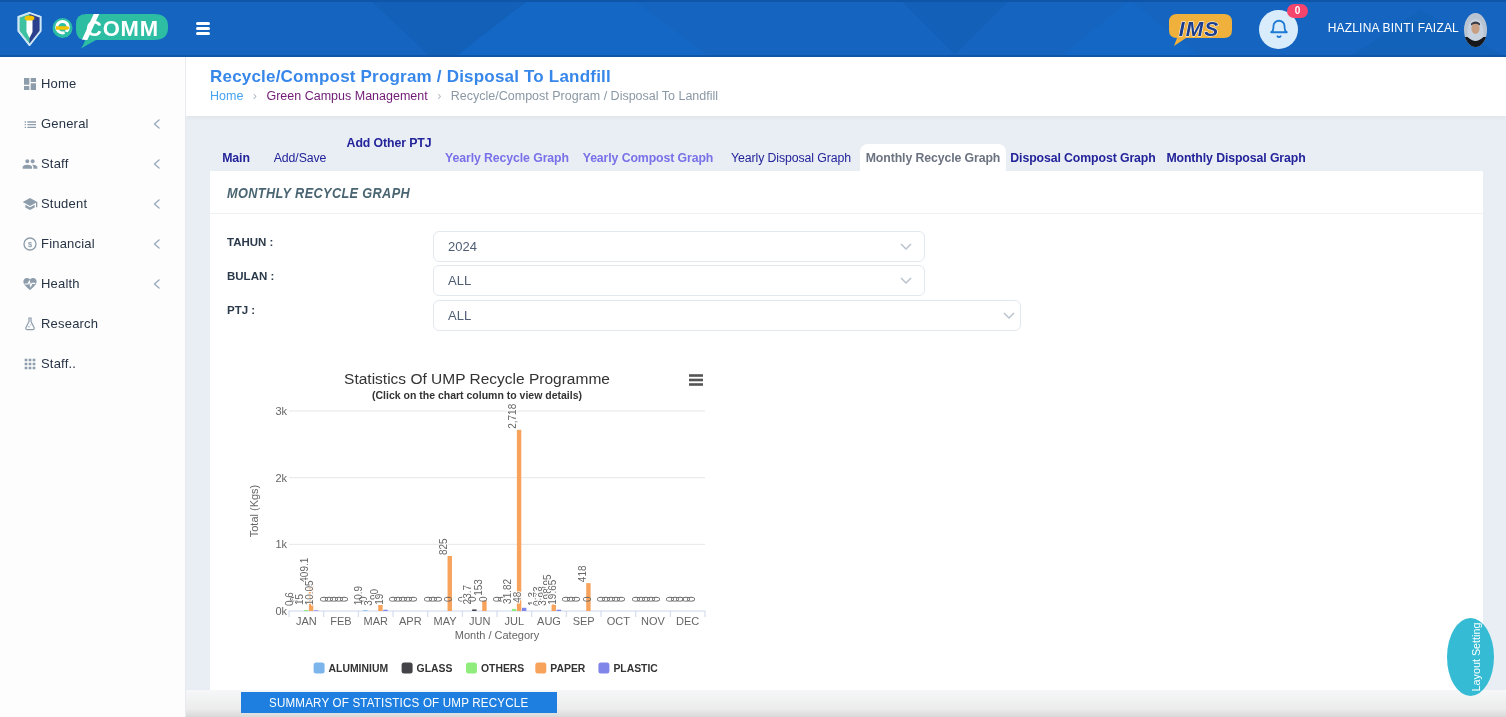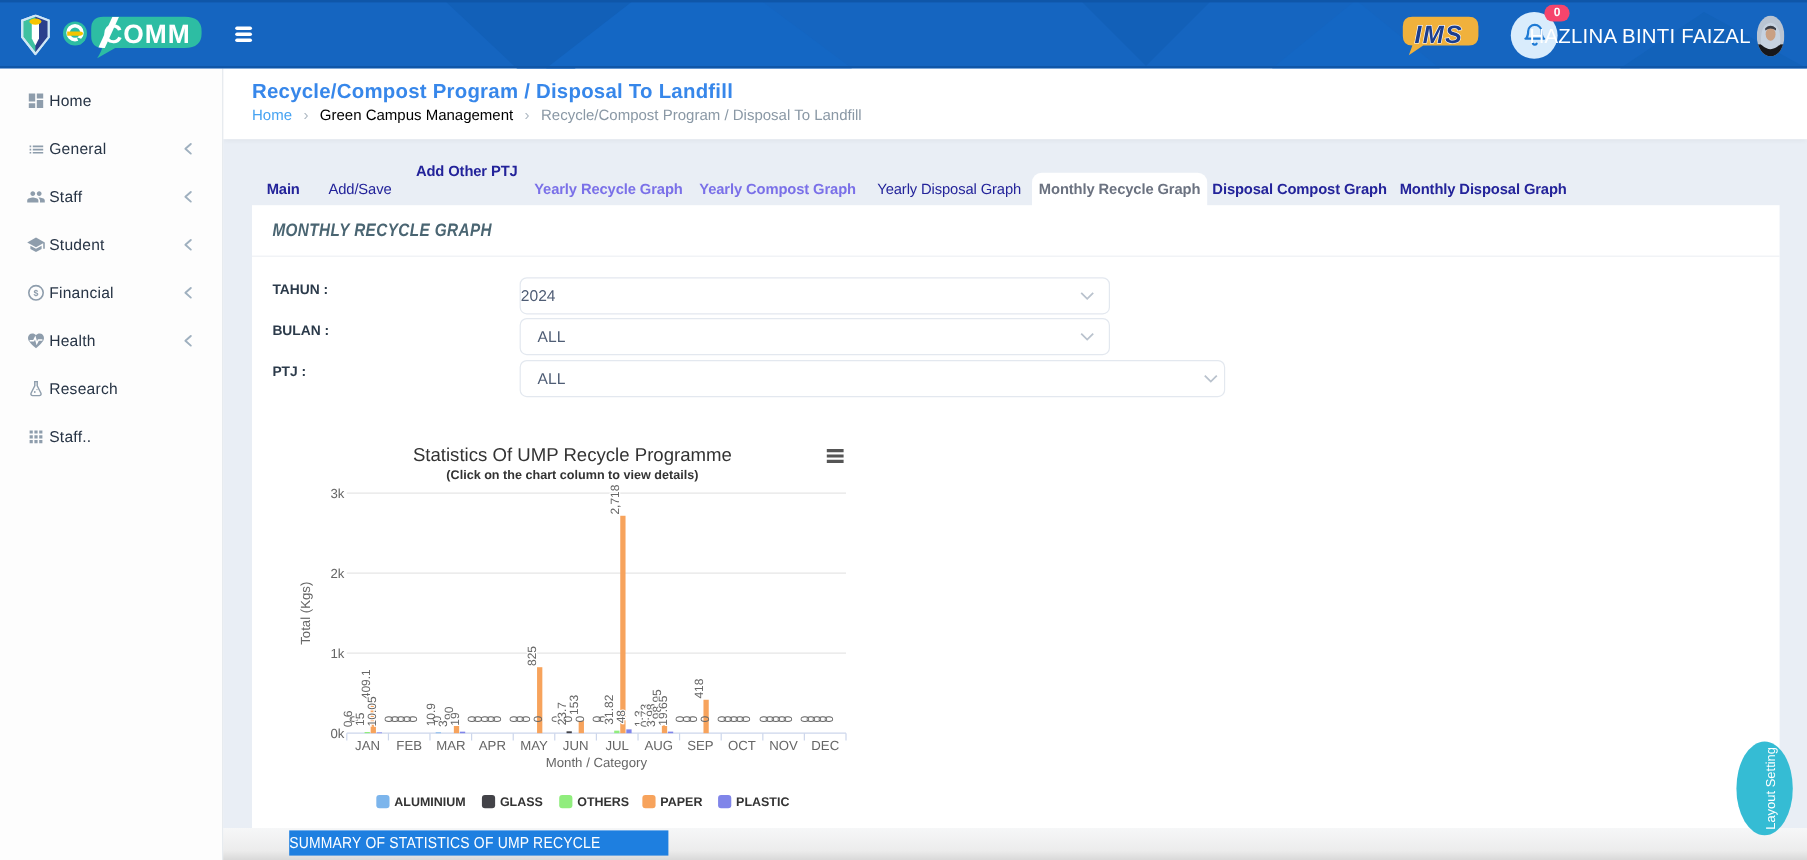--- a/index.html
+++ b/index.html
@@ -55,21 +55,21 @@
     </svg></div>
 <div style="position:absolute;left:41px;top:316px;font-size:13px;color:#273445;letter-spacing:.2px">Research</div>
 <div style="position:absolute;left:22px;top:356px;width:16px;height:16px"><svg width="16" height="16" viewBox="0 0 24 24">
       <path fill="#8e9dac" d="M4 8h4V4H4v4zm6 12h4v-4h-4v4zm-6 0h4v-4H4v4zm0-6h4v-4H4v4zm6 0h4v-4h-4v4zm6-10v4h4V4h-4zm-6 4h4V4h-4v4zm6 6h4v-4h-4v4zm0 6h4v-4h-4v4z"></path>
     </svg></div>
 <div style="position:absolute;left:41px;top:356px;font-size:13px;color:#273445;letter-spacing:.2px">Staff..</div>
 <div style="position:absolute;left:210px;top:67px;font-size:17px;font-weight:600;color:#3787ea;letter-spacing:.2px">Recycle/Compost Program / Disposal To Landfill</div>
 <div style="position:absolute;left:210px;top:89px;font-size:12.5px;color:#37474f">
   <span style="color:#46a3f2">Home</span>
   <span style="color:#b0bac4;padding:0 6px">›</span>
-  <span style="color:#000000">Green Campus Management</span>
+  <span style="color:#701a75">Green Campus Management</span>
   <span style="color:#b0bac4;padding:0 6px">›</span>
   <span style="color:#8a98a5">Recycle/Compost Program / Disposal To Landfill</span>
 </div>
 <div style="position:absolute;left:860px;top:144px;width:146px;height:28px;background:#fff;border-radius:8px 8px 0 0"></div>
 <div style="position:absolute;left:236px;top:151px;transform:translateX(-50%);font-size:12.3px;font-weight:bold;color:#23239a;white-space:nowrap;letter-spacing:-0.1px">Main</div>
 <div style="position:absolute;left:300px;top:151px;transform:translateX(-50%);font-size:12.3px;font-weight:normal;color:#23239a;white-space:nowrap;letter-spacing:-0.1px">Add/Save</div>
 <div style="position:absolute;left:389px;top:136px;transform:translateX(-50%);font-size:12.3px;font-weight:bold;color:#23239a;white-space:nowrap;letter-spacing:-0.1px">Add Other PTJ</div>
 <div style="position:absolute;left:507px;top:151px;transform:translateX(-50%);font-size:12.3px;font-weight:bold;color:#7a70e8;white-space:nowrap;letter-spacing:-0.1px">Yearly Recycle Graph</div>
 <div style="position:absolute;left:648px;top:151px;transform:translateX(-50%);font-size:12.3px;font-weight:bold;color:#7a70e8;white-space:nowrap;letter-spacing:-0.1px">Yearly Compost Graph</div>
 <div style="position:absolute;left:791px;top:151px;transform:translateX(-50%);font-size:12.3px;font-weight:normal;color:#23239a;white-space:nowrap;letter-spacing:-0.1px">Yearly Disposal Graph</div>
@@ -77,21 +77,21 @@
 <div style="position:absolute;left:1083px;top:151px;transform:translateX(-50%);font-size:12.3px;font-weight:bold;color:#23239a;white-space:nowrap;letter-spacing:-0.1px">Disposal Compost Graph</div>
 <div style="position:absolute;left:1236px;top:151px;transform:translateX(-50%);font-size:12.3px;font-weight:bold;color:#23239a;white-space:nowrap;letter-spacing:-0.1px">Monthly Disposal Graph</div>
 
 <div style="position:absolute;left:210px;top:171px;width:1273px;height:519px;background:#fff"></div>
 <div style="position:absolute;left:227px;top:184px;font-size:15px;font-style:italic;font-weight:600;color:#4a6572;letter-spacing:.4px"><span style="display:inline-block;transform:scaleX(0.85);transform-origin:0 50%">MONTHLY RECYCLE GRAPH</span></div>
 <div style="position:absolute;left:210px;top:213px;width:1273px;height:1px;background:#eef1f4"></div>
 
 <div style="position:absolute;left:227px;top:236px;font-size:11.5px;font-weight:bold;color:#2b3a4a">TAHUN :</div>
 <div style="position:absolute;left:227px;top:270px;font-size:11.5px;font-weight:bold;color:#2b3a4a">BULAN :</div>
 <div style="position:absolute;left:227px;top:304px;font-size:11.5px;font-weight:bold;color:#2b3a4a">PTJ :</div>
-<div style="position:absolute;left:433px;top:231px;width:492px;height:31px;background:#fff;border:1px solid #e3e8ef;border-radius:6px;font-size:13px;color:#4f5d75;line-height:29px;">2024</div>
+<div style="position:absolute;left:433px;top:231px;width:492px;height:31px;background:#fff;border:1px solid #e3e8ef;border-radius:6px;font-size:13px;color:#4f5d75;line-height:29px;padding-left:14px">2024</div>
 <svg width="12" height="8" viewBox="0 0 12 8" style="position:absolute;left:900px;top:243px">
     <polyline points="1,1 6,6 11,1" fill="none" stroke="#b9c2cd" stroke-width="1.5"></polyline>
   </svg>
 <div style="position:absolute;left:433px;top:265px;width:492px;height:31px;background:#fff;border:1px solid #e3e8ef;border-radius:6px;font-size:13px;color:#4f5d75;line-height:29px;padding-left:14px">ALL</div>
 <svg width="12" height="8" viewBox="0 0 12 8" style="position:absolute;left:900px;top:277px">
     <polyline points="1,1 6,6 11,1" fill="none" stroke="#b9c2cd" stroke-width="1.5"></polyline>
   </svg>
 <div style="position:absolute;left:433px;top:300px;width:588px;height:31px;background:#fff;border:1px solid #e3e8ef;border-radius:6px;font-size:13px;color:#4f5d75;line-height:29px;padding-left:14px">ALL</div>
 <svg width="12" height="8" viewBox="0 0 12 8" style="position:absolute;left:1003px;top:312px">
     <polyline points="1,1 6,6 11,1" fill="none" stroke="#b9c2cd" stroke-width="1.5"></polyline>
@@ -220,21 +220,21 @@
 <rect x="466.0" y="662.5" width="11" height="11" rx="2.5" fill="#90ed7d"></rect>
 <text x="481.0" y="671.5" font-size="10.4" font-weight="bold" fill="#333333">OTHERS</text>
 <rect x="535.3" y="662.5" width="11" height="11" rx="2.5" fill="#f7a35c"></rect>
 <text x="550.3" y="671.5" font-size="10.4" font-weight="bold" fill="#333333">PAPER</text>
 <rect x="598.4" y="662.5" width="11" height="11" rx="2.5" fill="#8085e9"></rect>
 <text x="613.4" y="671.5" font-size="10.4" font-weight="bold" fill="#333333">PLASTIC</text>
 </g>
   </svg>
 
 <div style="position:absolute;left:186px;top:690px;width:1320px;height:27px;background:linear-gradient(#f6f7f8,#ececec 70%,#d8d8d8)"></div>
-<div style="position:absolute;left:241px;top:692px;width:316px;height:21px;background:#1e7fe0;color:#fff;font-size:13.2px;font-weight:500;line-height:21px;letter-spacing:.2px"><span style="display:inline-block;transform:scaleX(0.88);transform-origin:0 50%;white-space:nowrap">SUMMARY OF STATISTICS OF UMP RECYCLE</span></div>
+<div style="position:absolute;left:241px;top:692px;width:316px;height:21px;background:#1e7fe0;color:#fff;font-size:13.2px;font-weight:500;line-height:21px;padding-left:28px;letter-spacing:.2px"><span style="display:inline-block;transform:scaleX(0.88);transform-origin:0 50%;white-space:nowrap">SUMMARY OF STATISTICS OF UMP RECYCLE</span></div>
 
 <div style="position:absolute;left:1447px;top:618px;width:47px;height:78px;border-radius:50%;background:#35bcd4"></div>
 <div style="position:absolute;left:1476px;top:657px;font-size:10.8px;color:#fff;white-space:nowrap;transform:translate(-50%,-50%) rotate(270deg)">Layout Setting</div>
 
 <div style="position:absolute;left:0;top:0;width:1506px;height:57px;background:#1565c0;overflow:hidden">
   <svg width="1506" height="57" style="position:absolute;left:0;top:0">
     <polygon points="370,0 540,0 455,80" fill="#1260b8"></polygon>
     <polygon points="455,57 580,-40 710,57" fill="#1467c4"></polygon>
     <polygon points="900,0 1010,0 955,55" fill="#1260b8"></polygon>
     <polygon points="1060,57 1130,0 1200,57" fill="#1467c4"></polygon>
@@ -274,21 +274,21 @@
     <path d="M12 2 h48 q8 0 8 8 v8 q0 8 -8 8 H22 l-12 8 3-8 q-8 0 -8 -8 v-8 q0 -8 8 -8 Z" fill="#f0b13c"></path>
     <text x="35" y="23.5" text-anchor="middle" font-family="Liberation Sans, sans-serif" font-size="21" font-weight="bold" font-style="italic" fill="#1c3e8e" stroke="#ffffff" stroke-width="1" paint-order="stroke" letter-spacing="1">IMS</text>
   </svg>
 
   <div style="position:absolute;left:1259px;top:10px;width:39px;height:39px;border-radius:50%;background:#d9ecfc"></div>
   <svg width="22" height="22" viewBox="0 0 24 24" style="position:absolute;left:1268px;top:18px">
     <path fill="none" stroke="#1e7ad4" stroke-width="2" stroke-linecap="round" stroke-linejoin="round" d="M18 8.5c0-3-2.7-5.5-6-5.5S6 5.5 6 8.5c0 6-2.5 7-2.5 7h17S18 14.5 18 8.5z"></path>
     <path fill="none" stroke="#1e7ad4" stroke-width="2" stroke-linecap="round" d="M10.3 20a2 2 0 0 0 3.4 0"></path>
   </svg>
   <div style="position:absolute;left:1287px;top:4px;width:21px;height:14px;border-radius:7px;background:#f5456c;color:#fff;font-size:10px;font-weight:bold;text-align:center;line-height:14px">0</div>
-  <div style="position:absolute;right:47px;top:21px;font-size:17px;color:#fff;white-space:nowrap;letter-spacing:.2px">HAZLINA BINTI FAIZAL</div>
+  <div style="position:absolute;right:47px;top:21px;font-size:12px;color:#fff;white-space:nowrap;letter-spacing:.2px">HAZLINA BINTI FAIZAL</div>
 
   <svg width="23" height="34" viewBox="0 0 23 34" style="position:absolute;left:1464px;top:13px">
     <defs>
         <clipPath id="avc">
           <ellipse cx="11.5" cy="17" rx="11.5" ry="17"></ellipse>
         </clipPath>
       </defs>
     <g clip-path="url(#avc)">
       <rect x="0" y="0" width="23" height="34" fill="#b9c4d2"></rect>
       <rect x="0" y="24" width="23" height="10" fill="#17181c"></rect>

